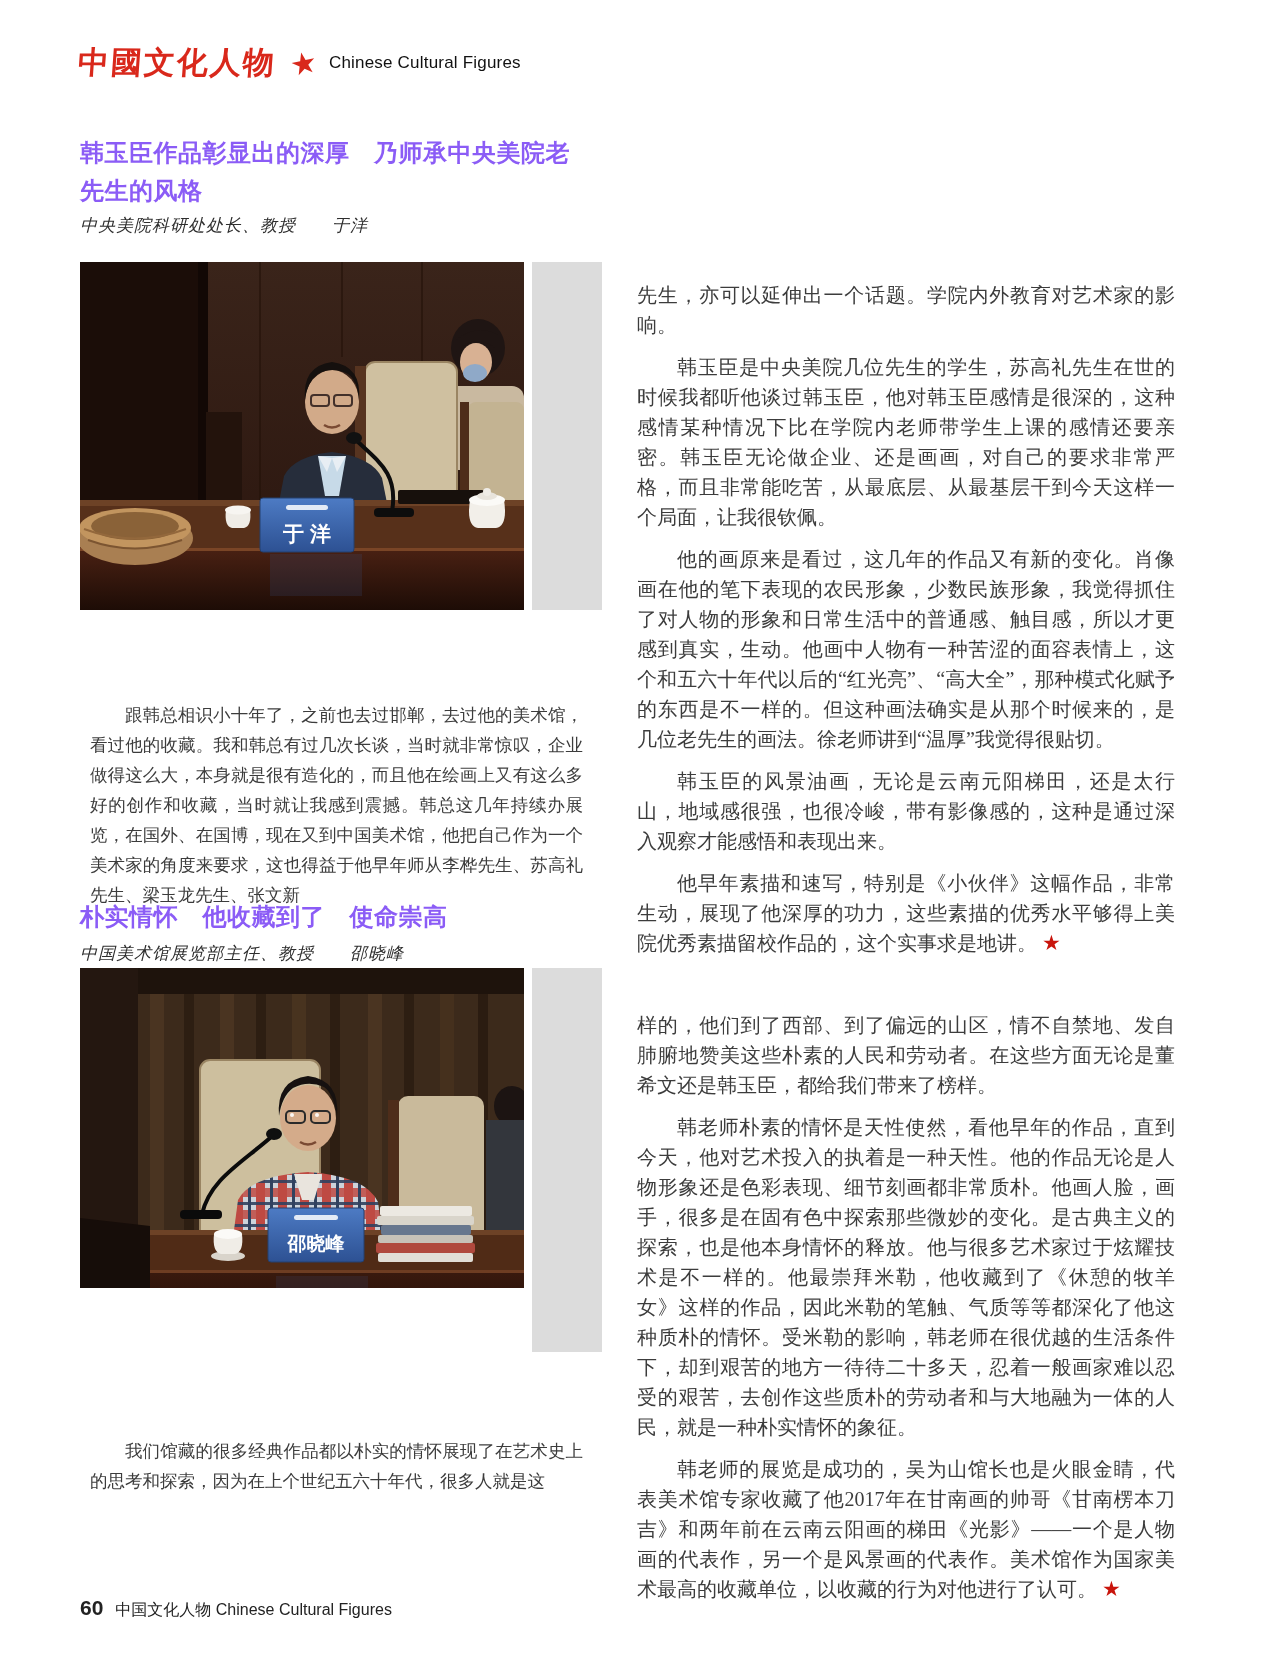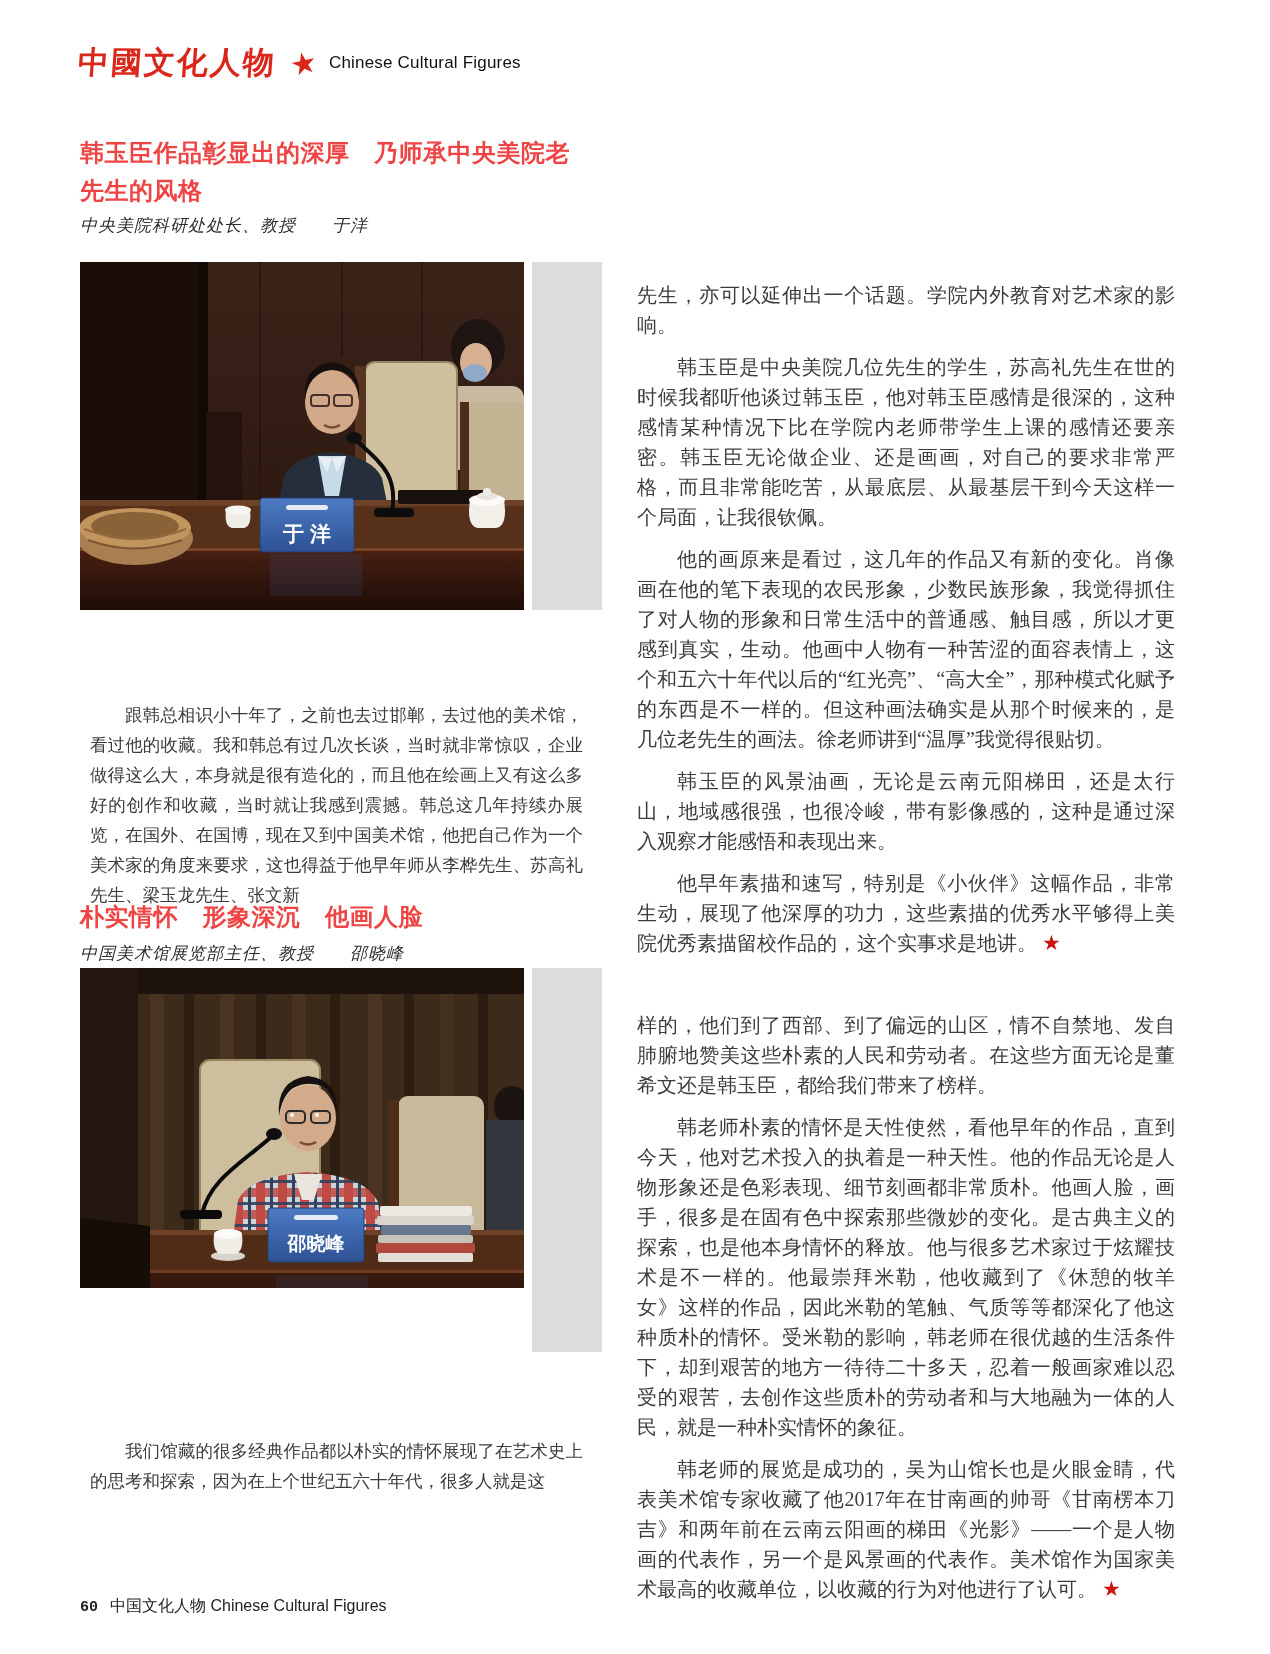--- a/index.html
+++ b/index.html
@@ -11,37 +11,37 @@
   .abs{position:absolute;}
   
   .logo{left:78px;top:42px;display:flex;align-items:center;}
   .logo-cn{font-family:"DejaVu Serif","Liberation Serif",serif;font-weight:bold;
     font-size:31px;color:#d9281b;letter-spacing:2px;transform:skewX(-4deg);}
   .logo-star{font-size:30px;color:#d9281b;margin:0 12px 0 14px;display:inline-block;transform:rotate(-12deg);}
   .logo-en{font-family:"Liberation Sans","DejaVu Sans",sans-serif;font-weight:normal;
     font-size:17px;color:#111;letter-spacing:0.2px;}
   
   .a-title{font-family:"Liberation Sans","DejaVu Sans",sans-serif;font-weight:bold;
-    color:#ef4444;font-size:24px;line-height:38px;letter-spacing:0.5px;}
+    color:#8b5cf6;font-size:24px;line-height:38px;letter-spacing:0.5px;}
   .a-byline{font-style:italic;font-size:17px;color:#2e2e2e;letter-spacing:1px;}
   
   .photo{overflow:hidden;background:#5eead4;}
   .photo svg{display:block;}
   .sidebar-gray{background:#dcdcdc;}
   
   .col{text-align:justify;}
   .col p{margin:12px;}
   .col .ind{text-indent:2em;}
   .rcol{width:562px;font-size:20px;line-height:30px;}
   .lcol{width:517px;font-size:17.5px;line-height:30px;}
   .star{color:#c9150c;font-size:21px;margin-left:5px;font-style:normal;}
   
   .footer{left:80px;top:1596px;font-family:"Liberation Sans","DejaVu Sans",sans-serif;
     font-size:16px;color:#222;display:flex;align-items:baseline;gap:12px;}
-  .footer .pg{font-weight:bold;font-size:15px;font-family:Liberation Mono, monospace;}
+  .footer .pg{font-weight:bold;font-size:21px;}
 </style>
 </head>
 <body>
 
 <div class="abs logo">
   <span class="logo-cn">中國文化人物</span>
   <span class="logo-star">★</span>
   <span class="logo-en">Chinese Cultural Figures</span>
 </div>
 
@@ -143,21 +143,21 @@
   <p class="ind">韩玉臣是中央美院几位先生的学生，苏高礼先生在世的时候我都听他谈过韩玉臣，他对韩玉臣感情是很深的，这种感情某种情况下比在学院内老师带学生上课的感情还要亲密。韩玉臣无论做企业、还是画画，对自己的要求非常严格，而且非常能吃苦，从最底层、从最基层干到今天这样一个局面，让我很钦佩。</p>
   <p class="ind">他的画原来是看过，这几年的作品又有新的变化。肖像画在他的笔下表现的农民形象，少数民族形象，我觉得抓住了对人物的形象和日常生活中的普通感、触目感，所以才更感到真实，生动。他画中人物有一种苦涩的面容表情上，这个和五六十年代以后的“红光亮”、“高大全”，那种模式化赋予的东西是不一样的。但这种画法确实是从那个时候来的，是几位老先生的画法。徐老师讲到“温厚”我觉得很贴切。</p>
   <p class="ind">韩玉臣的风景油画，无论是云南元阳梯田，还是太行山，地域感很强，也很冷峻，带有影像感的，这种是通过深入观察才能感悟和表现出来。</p>
   <p class="ind"><span>他早年素描和速写，特别是《小伙伴》这幅作品，非常生动，展现了他深厚的功力，这些素描的优秀水平够得上美院优秀素描留校作品的，这个实事求是地讲。</span><span class="star">★</span></p>
 </div>
 
 <div class="abs col lcol" style="left:78px;top:688px;">
   <p class="ind">跟韩总相识小十年了，之前也去过邯郸，去过他的美术馆，看过他的收藏。我和韩总有过几次长谈，当时就非常惊叹，企业做得这么大，本身就是很有造化的，而且他在绘画上又有这么多好的创作和收藏，当时就让我感到震撼。韩总这几年持续办展览，在国外、在国博，现在又到中国美术馆，他把自己作为一个美术家的角度来要求，这也得益于他早年师从李桦先生、苏高礼先生、梁玉龙先生、张文新</p>
 </div>
 
-<div class="abs a-title" style="left:80px;top:898px;">朴实情怀　形象深沉　他画人脸</div>
+<div class="abs a-title" style="left:80px;top:898px;">朴实情怀　他收藏到了　使命崇高</div>
 <div class="abs a-byline" style="left:80px;top:942px;">中国美术馆展览部主任、教授　　邵晓峰</div>
 
 <div class="abs photo" style="left:80px;top:968px;width:444px;height:320px;">
 <svg width="444" height="384" viewBox="0 0 444 384">
   <defs>
     <pattern id="plaid" width="22" height="22" patternUnits="userSpaceOnUse">
       <rect width="22" height="22" fill="#cdd3da"></rect>
       <rect x="0" width="9" height="22" fill="#bf4a43"></rect>
       <rect y="0" width="22" height="9" fill="#bf4a43" opacity="0.85"></rect>
       <rect x="14" width="3" height="22" fill="#31425f"></rect>

